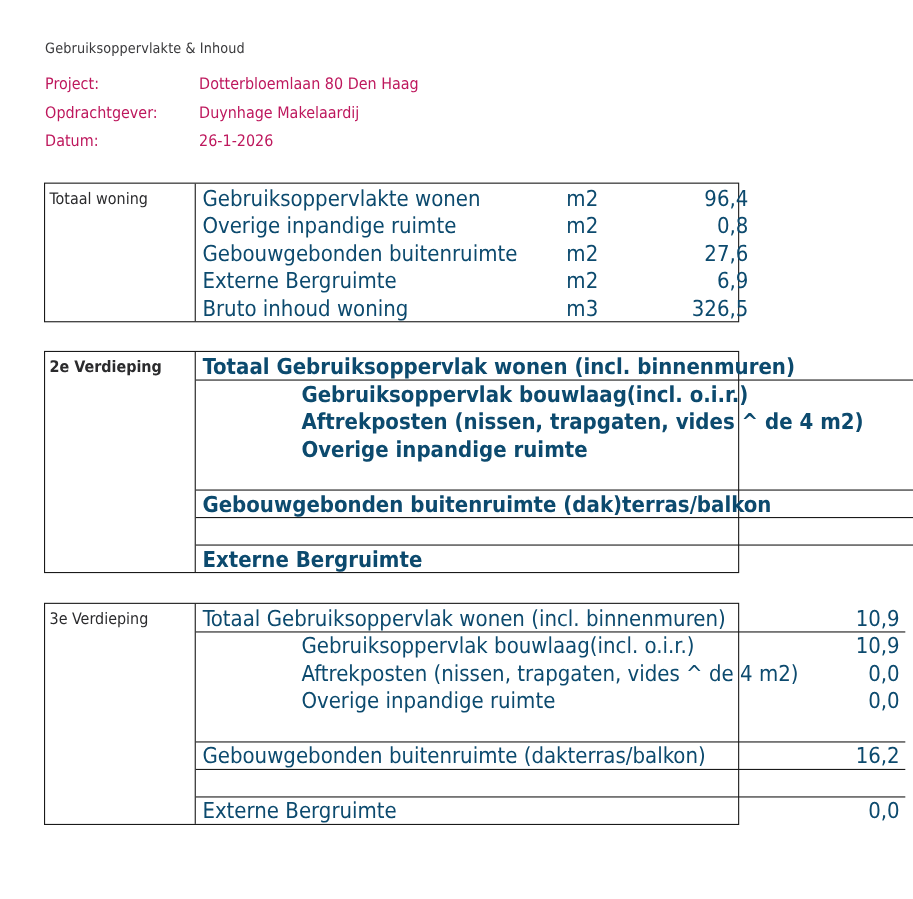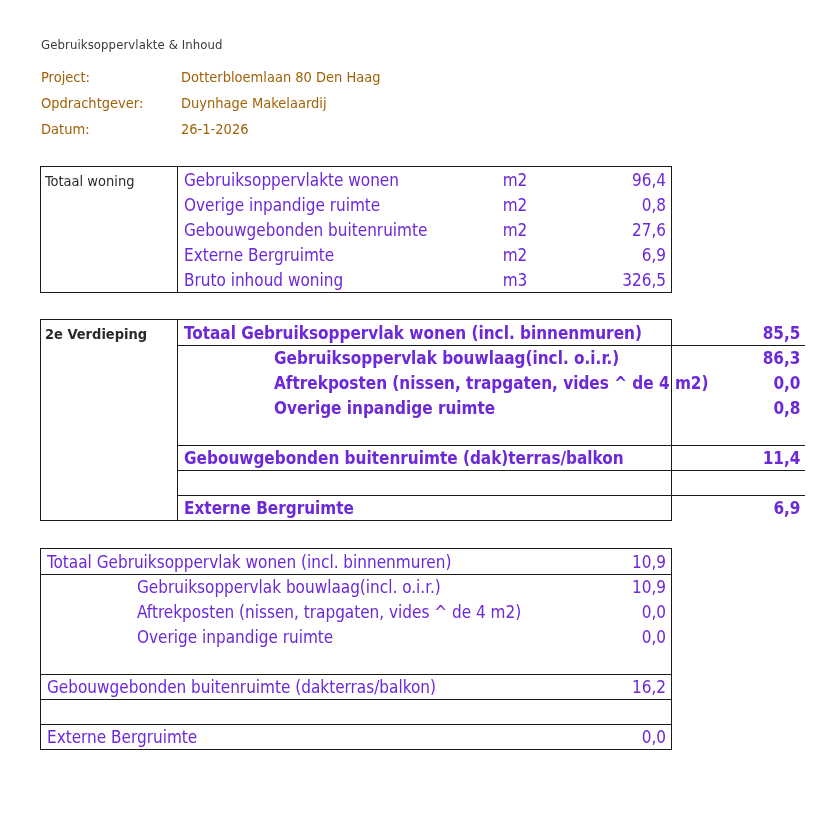--- a/index.html
+++ b/index.html
@@ -38,21 +38,21 @@
     position: absolute;
     left: 41px;
     top: 64px;
     width: 500px;
   }
   .meta-row {
     display: flex;
     height: 26px;
     align-items: center;
     font-size: 14.5px;
-    color: #a16207;
+    color: #be185d;
   }
   .meta-label {
     width: 140px;
     flex: 0 0 140px;
     white-space: nowrap;
   }
   .meta-value {
     white-space: nowrap;
   }
 
@@ -80,22 +80,22 @@
     flex: 1 1 auto;
     display: flex;
     flex-direction: column;
     box-sizing: border-box;
   }
   .row {
     display: flex;
     align-items: center;
     height: 25px;
     box-sizing: border-box;
-    font-size: 17px;
-    color: #6d28d9;
+    font-size: 20px;
+    color: #0c4a6e;
     padding-left: 6px;
   }
   .row.rule-top { border-top: 1.3px solid #1a1a1a; }
   .row .desc {
     flex: 1 1 auto;
     white-space: nowrap;
     overflow: hidden;
   }
   .row .desc.indent { padding-left: 90px; }
   .row .unit {
@@ -212,20 +212,21 @@
 
       <div class="row rule-top">
         <span class="desc">Externe Bergruimte</span>
         <span class="val">6,9</span>
       </div>
 
     </div>
   </div>
 
   <div class="tbl" id="table-3e">
+    <div class="tbl-side">3e Verdieping</div>
     <div class="tbl-body">
 
       <div class="row">
         <span class="desc">Totaal Gebruiksoppervlak wonen (incl. binnenmuren)</span>
         <span class="val">10,9</span>
       </div>
 
       <div class="row rule-top">
         <span class="desc indent">Gebruiksoppervlak bouwlaag(incl. o.i.r.)</span>
         <span class="val">10,9</span>

